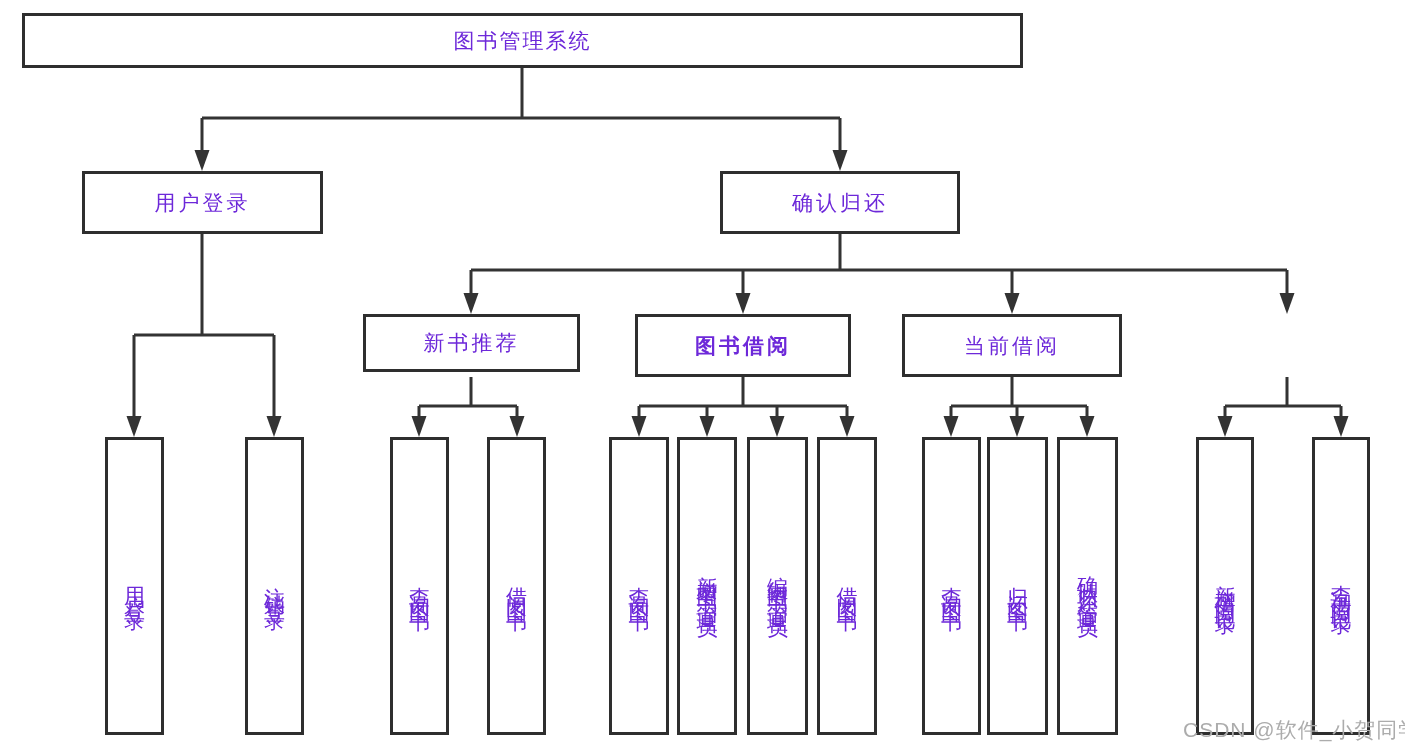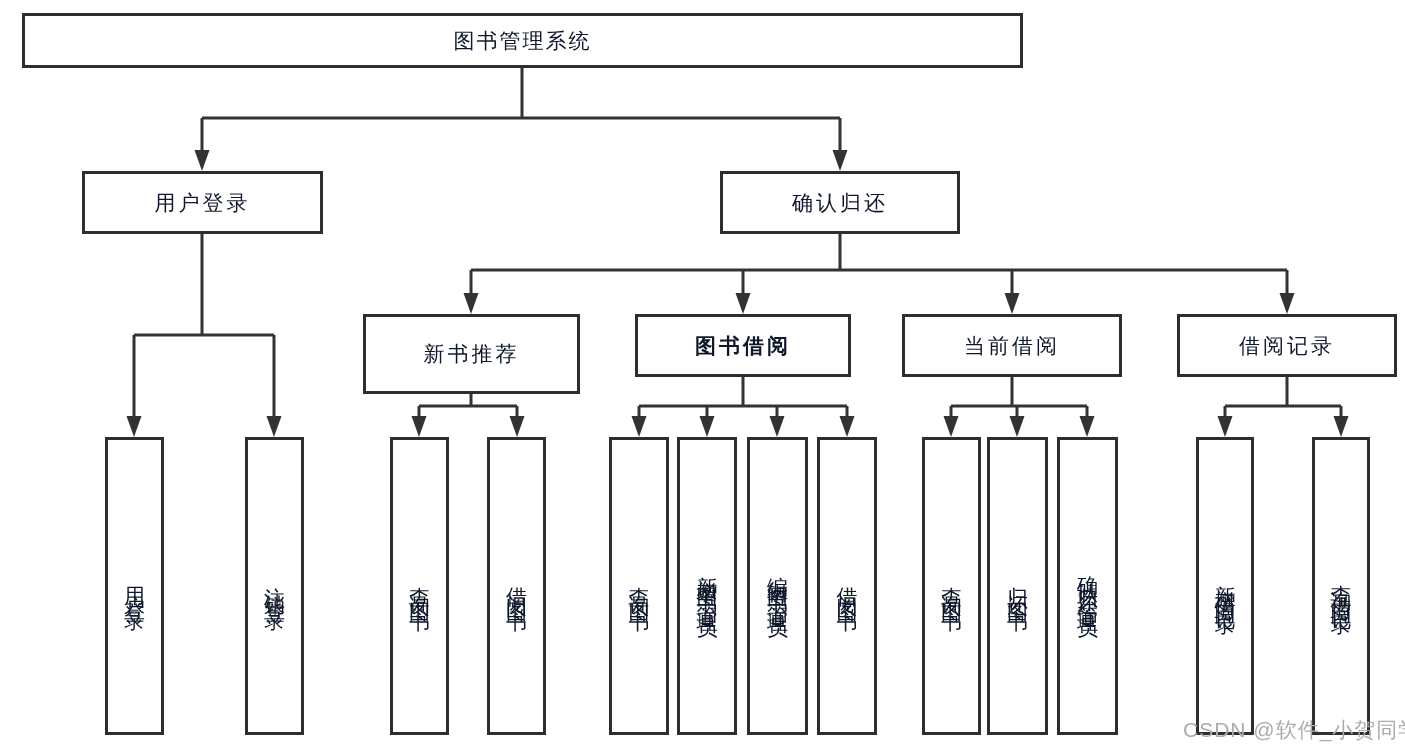--- a/index.html
+++ b/index.html
@@ -24,21 +24,21 @@
     z-index: 1;
   }
   .node {
     position: absolute;
     box-sizing: border-box;
     background: #ffffff;
     border: 3px solid #2e2e2e;
     display: flex;
     align-items: center;
     justify-content: center;
-    color: #0f172a;
+    color: #6d28d9;
     z-index: 2;
   }
   .hnode {
     font-size: 21px;
     letter-spacing: 3px;
   }
   .root-node {
     font-size: 21px;
     letter-spacing: 2px;
   }
@@ -103,31 +103,28 @@
     <span>图书管理系统</span>
   </div>
 
   <div class="node hnode" style="left:82px; top:171px; width:241px; height:63px;">
     <span>用户登录</span>
   </div>
   <div class="node hnode" style="left:720px; top:171px; width:240px; height:63px;">
     <span>确认归还</span>
   </div>
 
-  <div class="node hnode" style="left:363px; top:314px; width:217px; height:80px;">
+  <div class="node hnode" style="left:363px; top:314px; width:217px; height:58px;">
     <span>新书推荐</span>
   </div>
   <div class="node hnode" style="left:635px; top:314px; width:216px; height:63px;font-weight:bold;">
     <span>图书借阅</span>
   </div>
   <div class="node hnode" style="left:902px; top:314px; width:220px; height:63px;">
     <span>当前借阅</span>
-  </div>
-  <div class="node hnode" style="left:1177px; top:314px; width:220px; height:63px;">
-    <span>借阅记录</span>
   </div>
 
   <div class="node leaf" style="left:105px; top:437px; width:59px; height:298px;">
     <span>用户登录</span>
   </div>
   <div class="node leaf" style="left:245px; top:437px; width:59px; height:298px;">
     <span>注销登录</span>
   </div>
 
   <div class="node leaf" style="left:390px; top:437px; width:59px; height:298px;">

